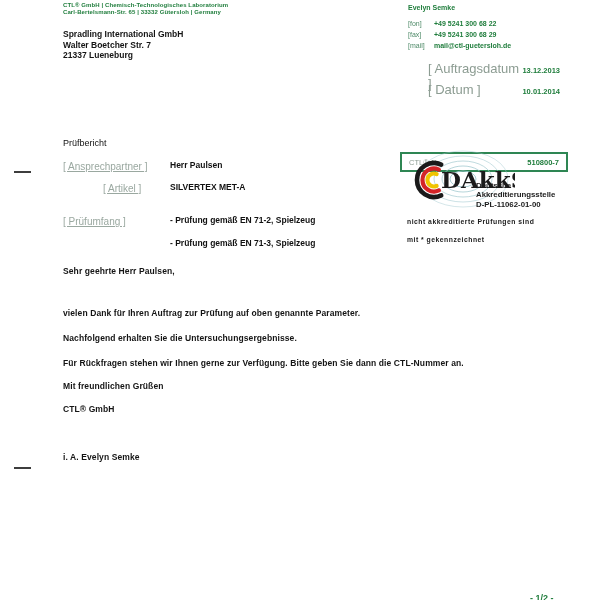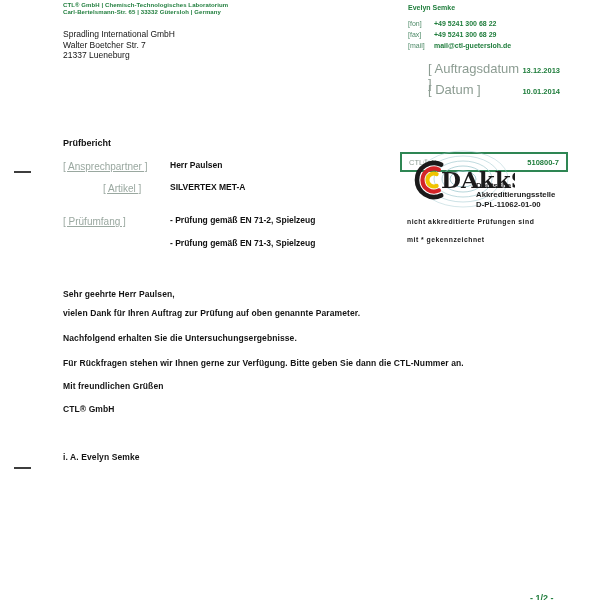--- a/index.html
+++ b/index.html
@@ -8,58 +8,58 @@
     overflow:hidden; font-family:"Liberation Sans", sans-serif; color:#111;
   }
   .fold-mark { position:absolute; left:14px; width:17px; height:2px; background:#3d3d3d; }
   .fold-1 { top:171px; }
   .fold-2 { top:467px; }
 
   .sender { position:absolute; left:63px; top:2px; font-size:6px; line-height:7px;
             font-weight:bold; color:#1f7d3c; letter-spacing:0.1px; white-space:nowrap; }
 
   .recipient { position:absolute; left:63px; top:29px; font-size:8.5px; line-height:10.5px;
-               font-weight:normal; color:#141414; white-space:nowrap; }
+               font-weight:bold; color:#141414; white-space:nowrap; }
 
   .contact { position:absolute; left:408px; top:4px; font-size:7px; color:#1f7d3c; white-space:nowrap; }
   .contact-name { font-weight:bold; line-height:8px; margin-bottom:6px; }
   .contact-row { display:flex; line-height:11px; }
   .contact-label { width:26px; color:#4e8a68; }
   .contact-value { font-weight:bold; }
 
   .meta { position:absolute; left:394px; top:61px; width:166px; }
   .meta-row { display:flex; justify-content:space-between; align-items:baseline; height:20.5px; }
   .meta-label { font-size:13px; color:#8c9c92;padding-left:34px; }
   .meta-value { font-size:7.5px; font-weight:bold; color:#1f7d3c; }
 
   .ctl-box { position:absolute; left:400px; top:116px; width:150px; height:16px;
              border:2px solid #2e8653; display:flex; justify-content:space-between;
              align-items:center; padding:0 7px;margin-top:36px; }
   .ctl-label { font-size:7.5px; color:#8c9c92; }
   .ctl-value { font-size:7.5px; font-weight:bold; color:#1f7d3c; }
 
-  .report-title { position:absolute; left:63px; top:138px; font-size:9px; font-weight:bold; color:#111; }
+  .report-title { position:absolute; left:63px; top:138px; font-size:9px; font-weight:normal; color:#111; }
 
   .field-label { position:absolute; left:63px; font-size:10px; color:#9aa8a0; white-space:nowrap;text-decoration:underline; }
   .field-value { position:absolute; left:170px; font-size:8.5px; font-weight:bold; color:#111; white-space:nowrap; }
   .fl-1 { top:161px; } .fv-1 { top:160px; }
   .fl-2 { top:183px;padding-left:40px; } .fv-2 { top:182px; }
   .fl-3 { top:216px; } .fv-3a { top:215px; } .fv-3b { top:238px; }
 
   .dakks-svg { position:absolute; left:405px; top:149px; width:110px; height:62px; }
   .dakks-org { position:absolute; left:476px; top:181px; font-size:7.8px; font-weight:bold;
                line-height:9.4px; color:#1a1a1a; white-space:nowrap; }
   .dakks-note { position:absolute; left:407px; font-size:6.8px; font-weight:bold;
                 letter-spacing:0.5px; color:#1a1a1a; white-space:nowrap; }
   .note-1 { top:218px; }
   .note-2 { top:236px; }
 
   .body-line { position:absolute; left:63px; font-size:8.5px; font-weight:bold;
                color:#141414; letter-spacing:0.1px; white-space:nowrap; }
-  .bl-1 { top:289px; } .bl-2 { top:308px; } .bl-3 { top:333px; } .bl-4 { top:358px; }
+  .bl-1 { top:266px; } .bl-2 { top:308px; } .bl-3 { top:333px; } .bl-4 { top:358px; }
   .bl-5 { top:381px; } .bl-6 { top:404px; } .bl-7 { top:452px; }
 
   .page-num { position:absolute; left:530px; top:593px; font-size:9px;
               font-weight:bold; color:#1f7d3c; white-space:nowrap; }
 </style>
 </head>
 <body>
 
 <div class="page">
 

